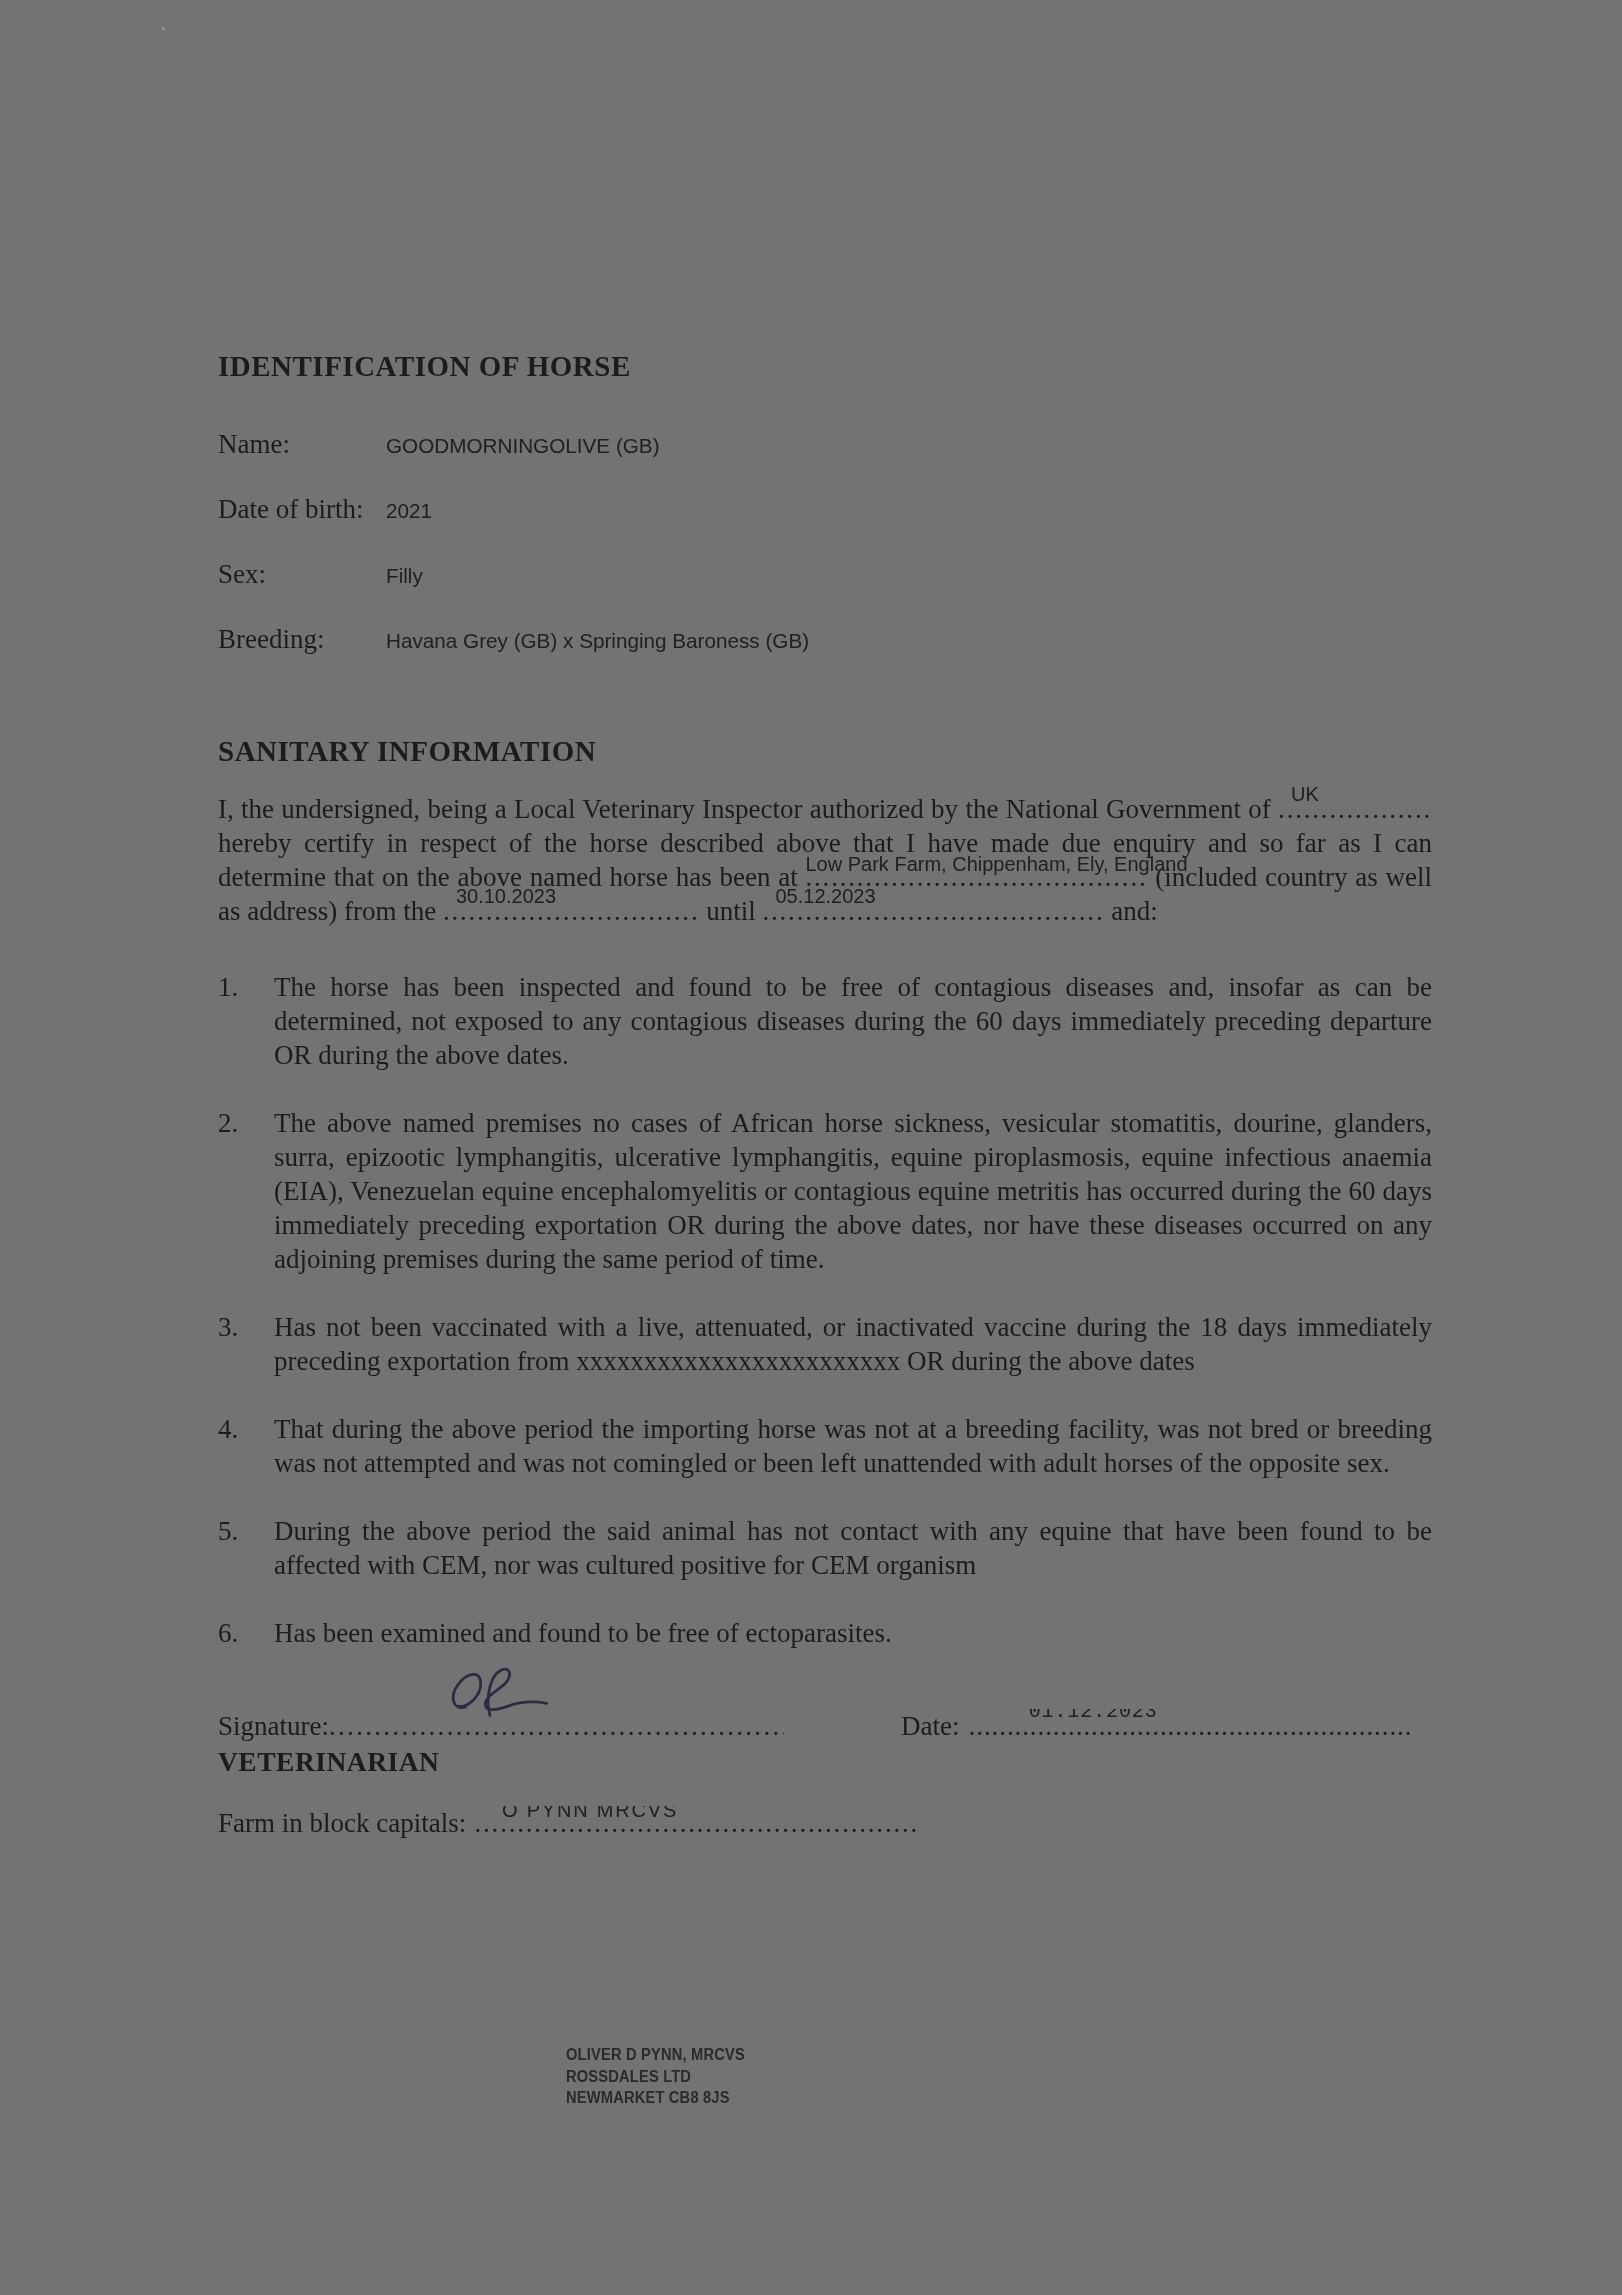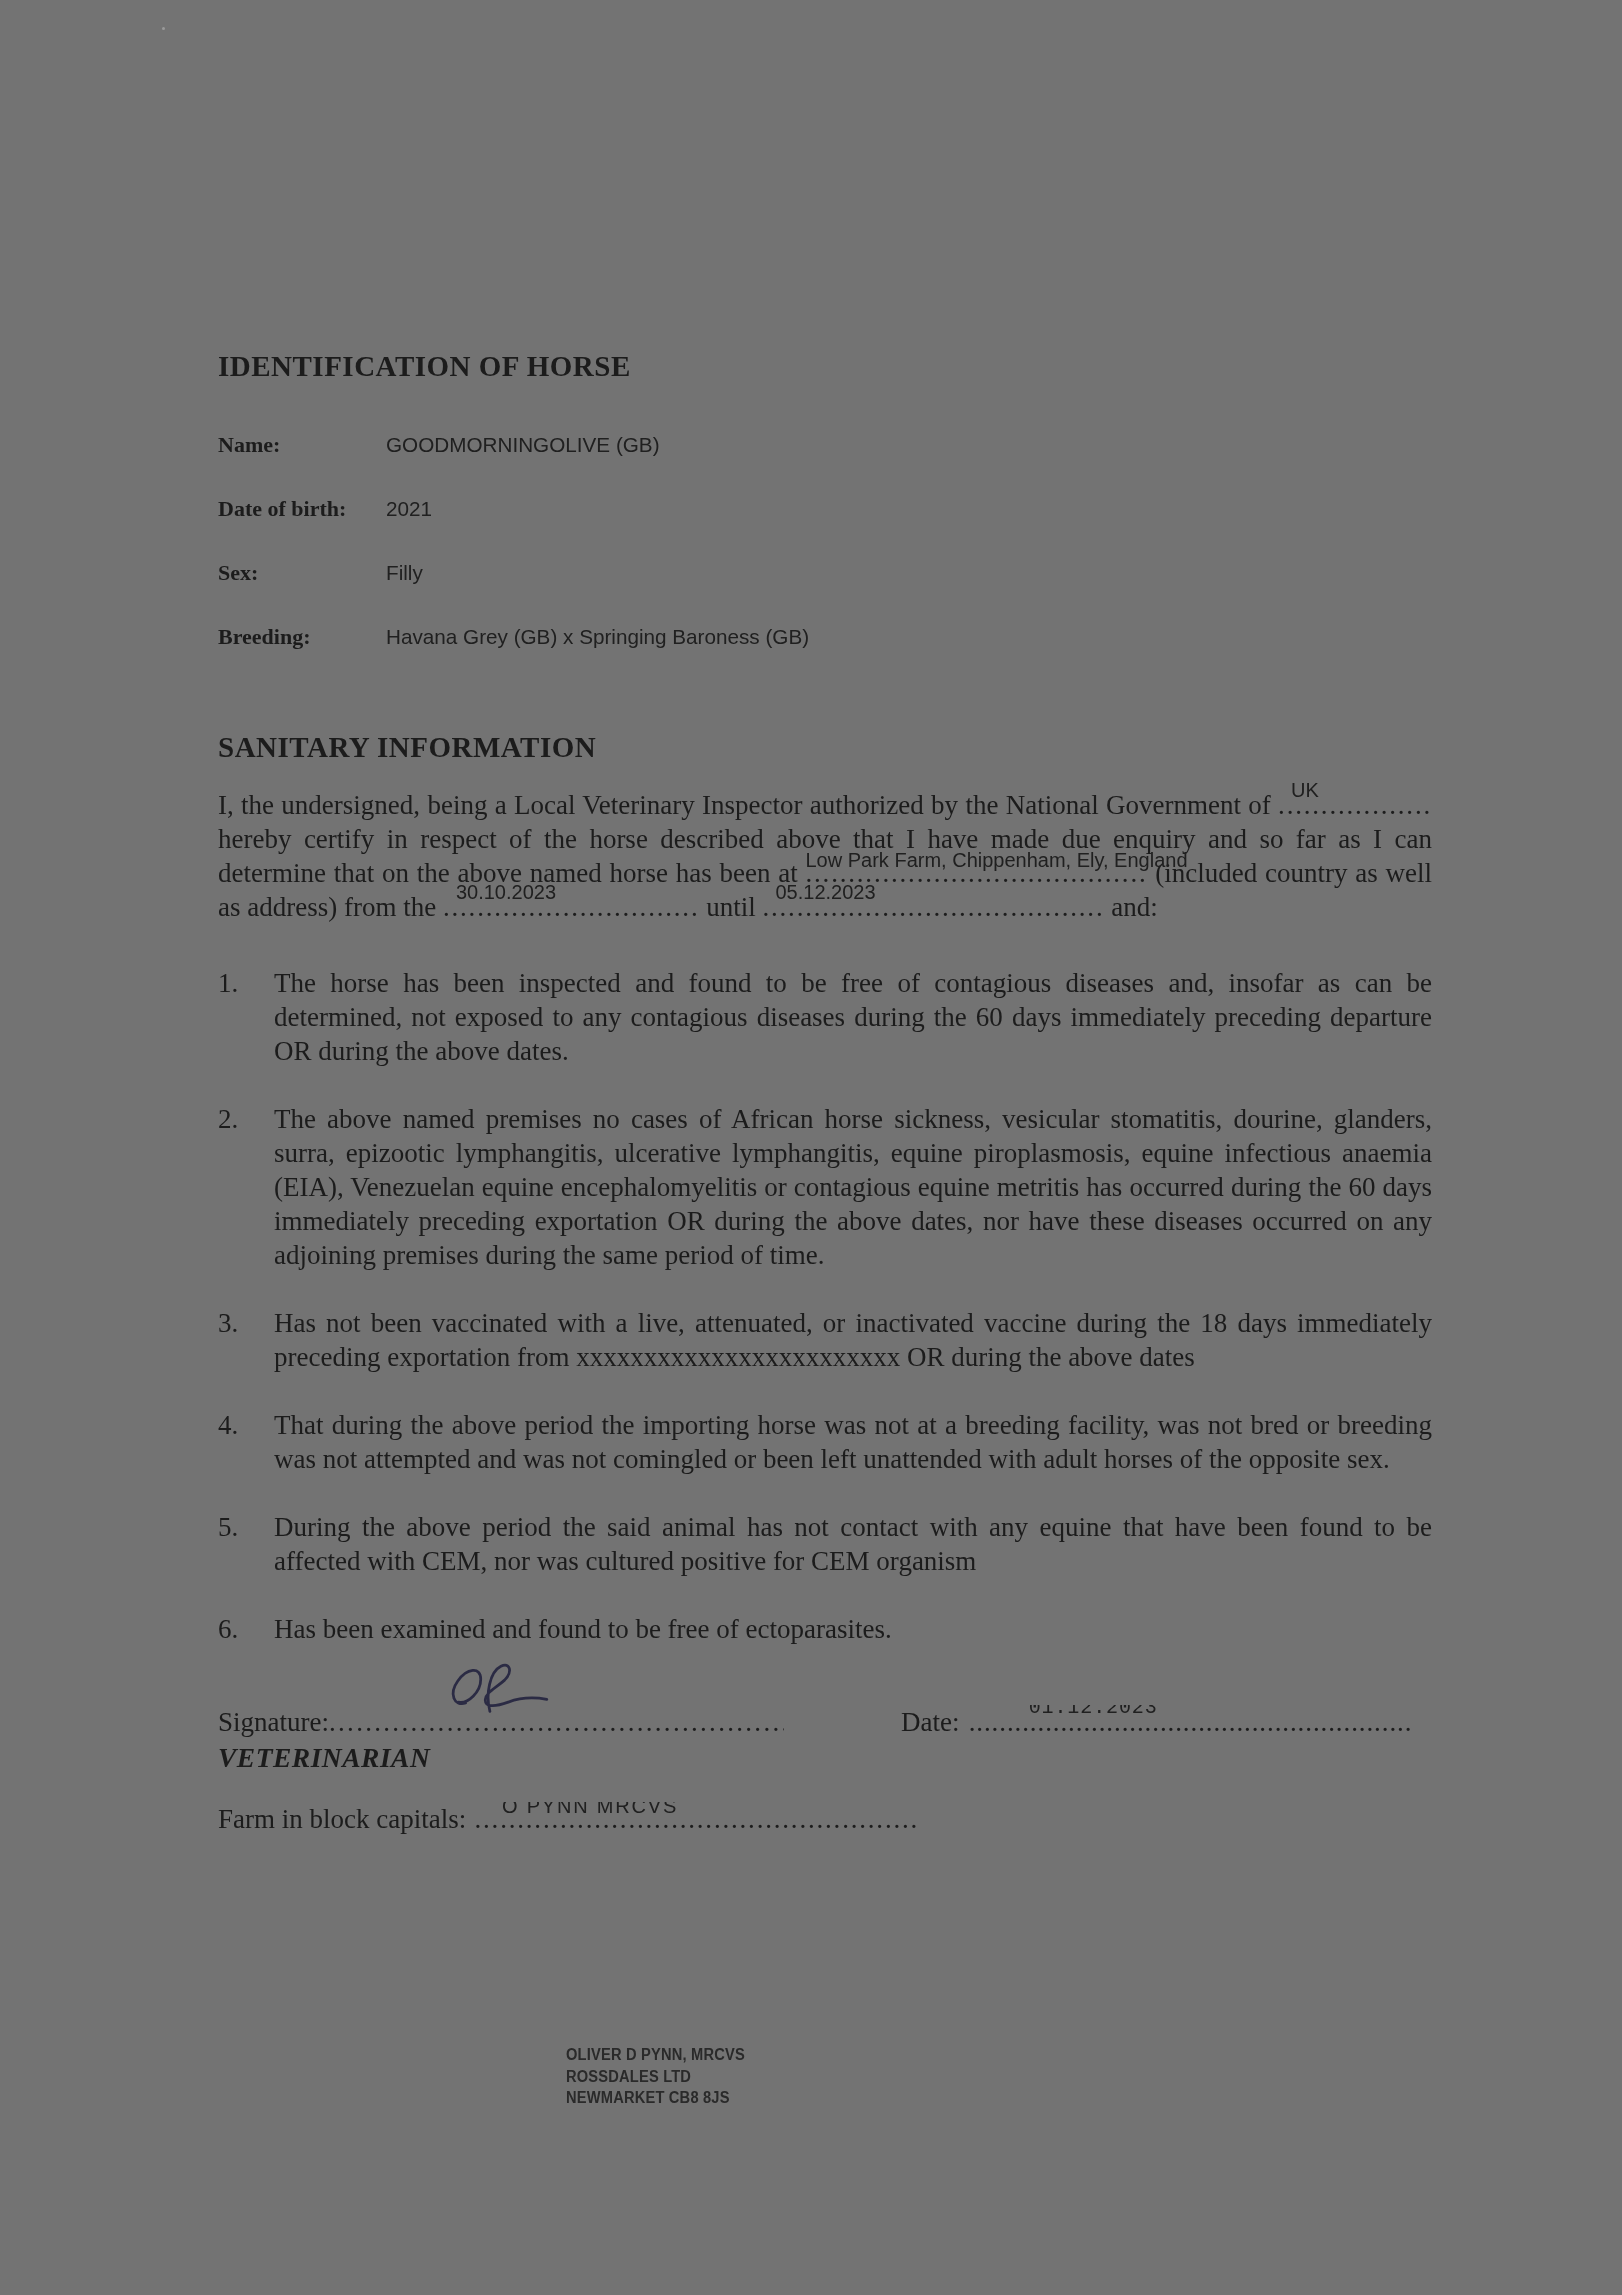--- a/index.html
+++ b/index.html
@@ -10,21 +10,21 @@
     font-family:"Liberation Serif", serif;
     color:#1c1c1c;
     overflow:hidden;
   }
   .scan-dot{position:absolute;left:162px;top:27px;width:3.2px;height:3.2px;border-radius:50%;background:#9a9a9a;}
   .content{position:absolute;left:218px;top:350px;width:1214px;}
 
   .doc-title{font-size:29px;font-weight:bold;letter-spacing:0.5px;margin:0 0 45px 0;}
 
   .field-row{margin-bottom:26px;line-height:33px;white-space:nowrap;}
-  .field-label{display:inline-block;min-width:155px;font-size:22px;font-weight:bold;}
+  .field-label{display:inline-block;min-width:155px;font-size:27px;}
   .field-value{font-family:"Liberation Sans", sans-serif;font-size:20.7px;color:#202020;padding-left:13px;}
 
   .section-title{font-size:29px;font-weight:bold;letter-spacing:0.5px;margin:73px 0 24px 0;}
 
   .intro{font-size:27px;line-height:34px;text-align:justify;margin:0 0 42px 0;}
   .fill{position:relative;display:inline;white-space:nowrap;}
   .fill .dots{letter-spacing:1.8px;}
   .fill .fill-val{
     position:absolute;left:13px;bottom:20px;
     font-family:"Liberation Sans", sans-serif;
@@ -40,21 +40,21 @@
   .sig-block{margin-top:59px;position:relative;}
   .sig-row{display:flex;align-items:baseline;font-size:27px;line-height:34px;position:relative;}
   .sig-dots{display:inline-block;width:455px;overflow:hidden;white-space:nowrap;letter-spacing:2.3px;}
   .date-label{margin-left:117px;}
   .date-dots{position:relative;display:inline-block;width:443px;overflow:hidden;white-space:nowrap;letter-spacing:0.9px;margin-left:9.2px;}
   .date-value{
     position:absolute;left:60px;bottom:21px;
     font-family:Liberation Mono, monospace;font-size:20px;color:#202020;line-height:1;
   }
   .signature-mark{position:absolute;left:213px;bottom:13px;width:138px;height:78px;}
-  .vet-title{font-size:27.5px;font-weight:bold;margin-top:2.8px;letter-spacing:0.5px;font-style:italic;}
+  .vet-title{font-size:27.5px;font-weight:bold;margin-top:2.8px;letter-spacing:0.5px;}
 
   .bc-row{display:flex;align-items:baseline;font-size:27px;line-height:34px;margin-top:28.5px;}
   .bc-dots{position:relative;display:inline-block;width:450px;overflow:hidden;white-space:nowrap;letter-spacing:1.8px;margin-left:8.3px;}
   .bc-value{
     position:absolute;left:27.5px;bottom:20px;
     font-family:"Liberation Sans", sans-serif;font-size:20px;color:#202020;white-space:nowrap;line-height:1;
   }
 
   .stamp{
     position:absolute;left:566px;top:2044px;

